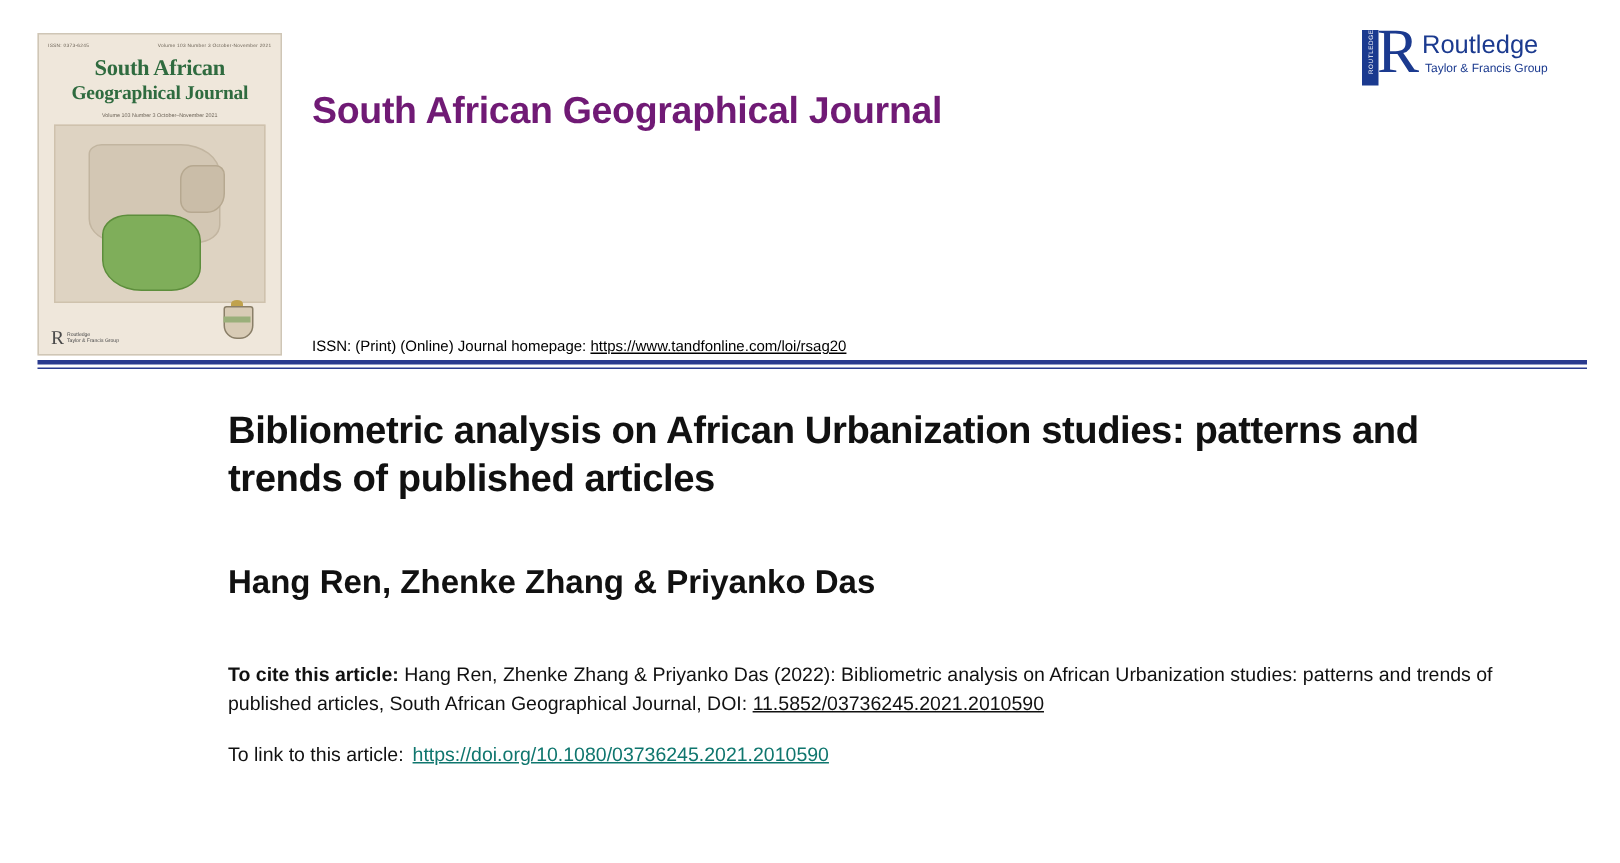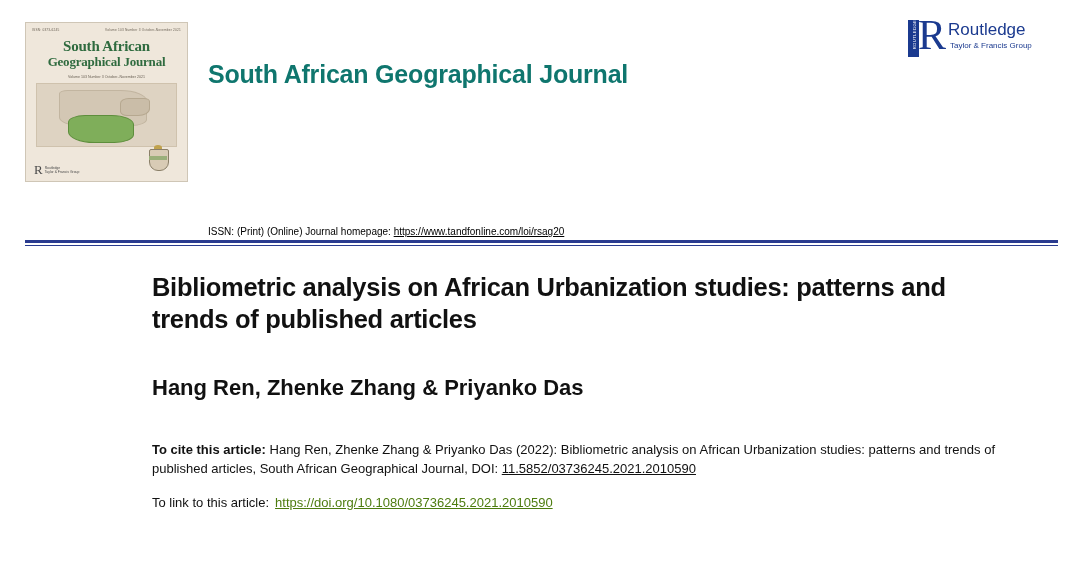--- a/index.html
+++ b/index.html
@@ -19,21 +19,21 @@
   
   .masthead {
     position: relative;
     height: 243px;
   }
   .cover {
     position: absolute;
     left: 25px;
     top: 22px;
     width: 163px;
-    height: 160px;
+    height: 215px;
     background: #efe7db;
     border: 1px solid #cfc6b6;
     box-sizing: border-box;
     overflow: hidden;
   }
   .cover-topline {
     position: absolute;
     top: 5px;
     left: 6px;
     right: 6px;
@@ -157,21 +157,21 @@
     background: #c0a24d;
     border-radius: 50% 50% 0 0;
   }
 
   .journal-title {
     position: absolute;
     left: 208px;
     top: 60px;
     font-size: 25px;
     font-weight: bold;
-    color: #0f766e;
+    color: #701a75;
     letter-spacing: -0.2px;
   }
 
   .issn-line {
     position: absolute;
     left: 208px;
     top: 226px;
     font-size: 10px;
     font-weight: normal;
     color: #000;
@@ -279,21 +279,21 @@
     color: #111;
     text-decoration: underline;
   }
   .link-block {
     margin-top: 17px;
     font-size: 13px;
     color: #111;
   }
   .link-block .lead { font-weight: normal; margin-top: 48px; }
   .link-block a {
-    color: #4d7c0f;
+    color: #0f766e;
     margin-left: 6px;
   }
 </style>
 </head>
 <body>
 
 <div class="masthead">
 
   <div class="cover">
     <div class="cover-topline">

